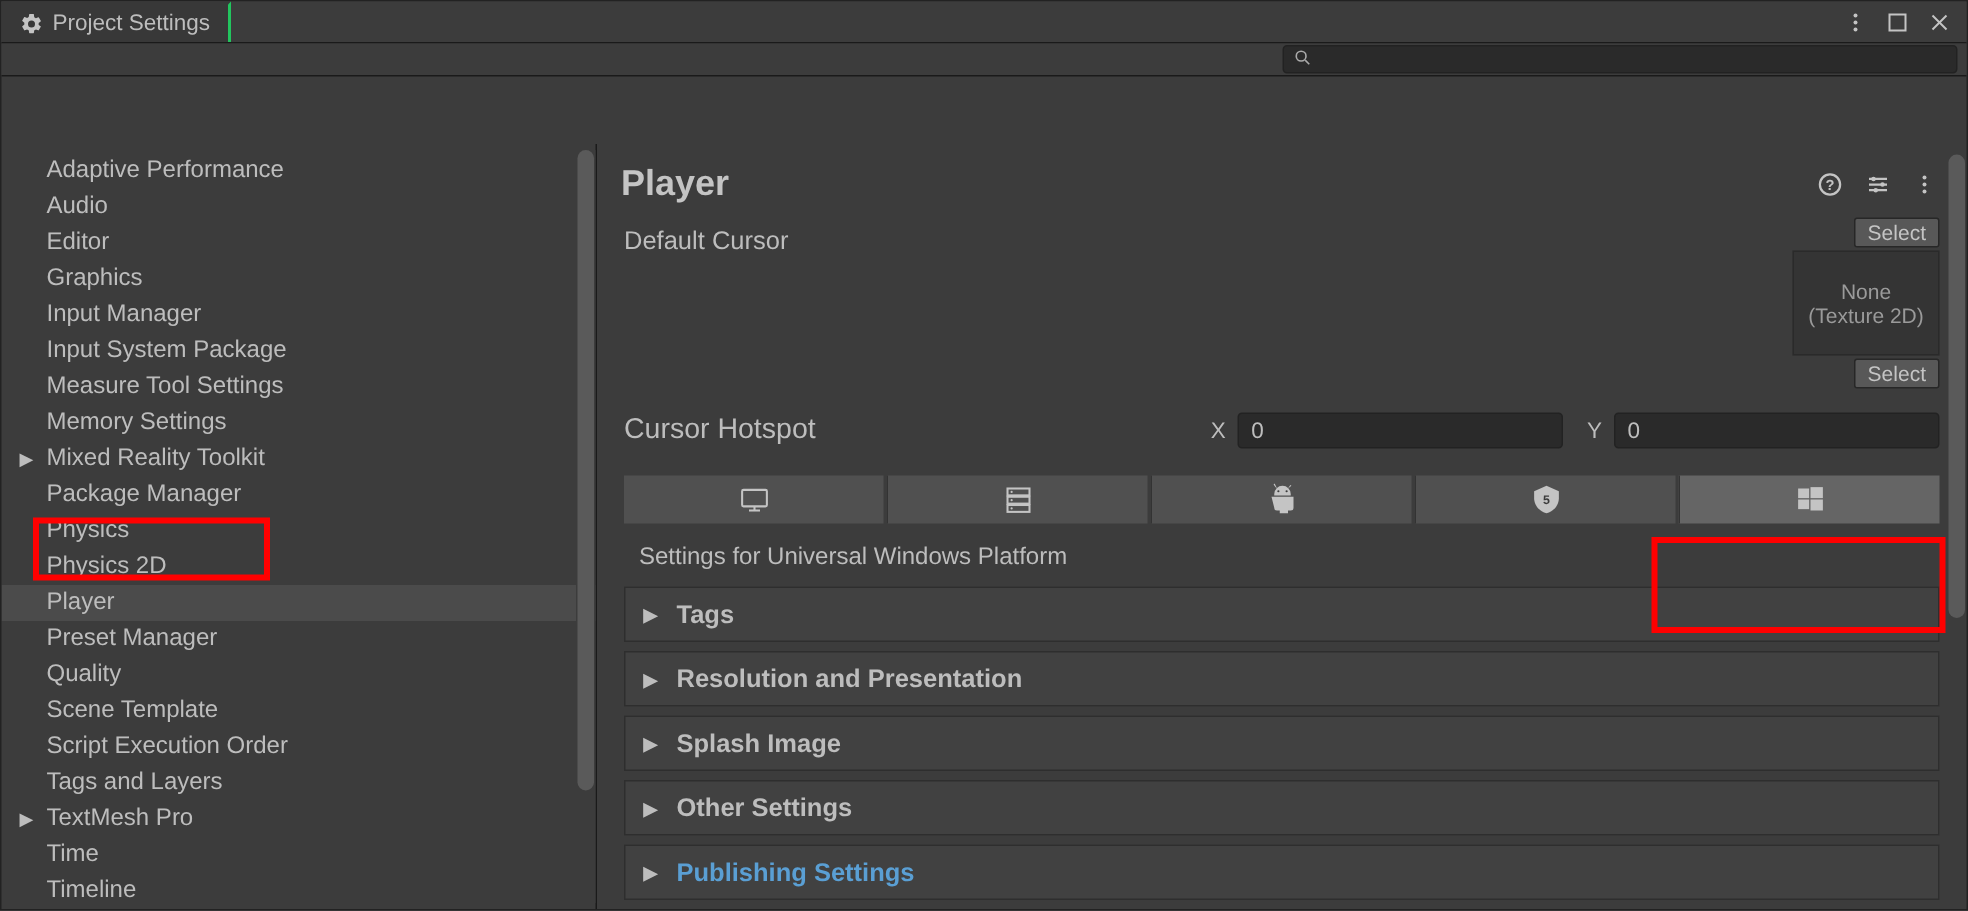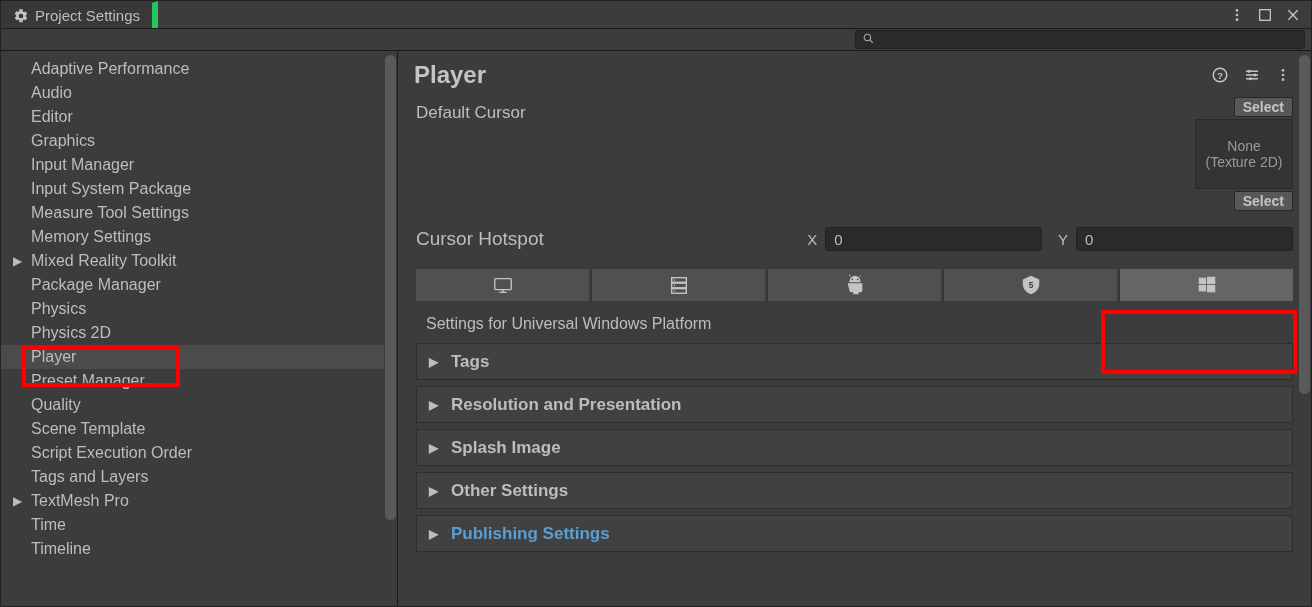--- a/index.html
+++ b/index.html
@@ -1,31 +1,31 @@
 <!DOCTYPE html>
 <html><head>
 <meta charset="utf-8">
 <style>
 * { margin: 0; padding: 0; box-sizing: border-box; font-family: Arial, sans-serif; }
 body { background: #3c3c3c; color: #bdbdbd; font-size: 15px; width: 1312px; height: 607px; overflow: hidden; }
 
 .window { display: flex; flex-direction: column; width: 100%; height: 100%; background: #3c3c3c; border: 1px solid #222; }
 
 .titlebar { display: flex; height: 28px; background: #3c3c3c; border-bottom: 1px solid #1a1a1a; }
-.tab { display: flex; align-items: center; gap: 6px; padding: 0 12px; background: #383838; border-right: 6px solid #22c55e; border-top: 2px solid transparent; }
+.tab { display: flex; align-items: center; gap: 6px; padding: 0 12px; background: #383838; border-right: 2px solid #22c55e; border-top: 2px solid transparent; }
 .tab.active { border-top: 2px solid #383838; }
 .titlebar-spacer { flex: 1; }
 .titlebar-controls { display: flex; align-items: center; gap: 12px; padding: 0 10px; color: #c4c4c4; }
 
 .searchbar { display: flex; height: 22px; background: #3c3c3c; padding: 1px 6px; border-bottom: 1px solid #1a1a1a; align-items: stretch; }
 .searchbar-spacer { flex: 1; }
 .search-input-wrap { width: 450px; display: flex; align-items: center; background: #2a2a2a; border: 1px solid #222; border-radius: 3px; padding: 0 6px; gap: 6px; }
 .search-input-wrap input { flex: 1; background: transparent; border: none; outline: none; color: #bdbdbd; font-size: 13px; }
 
-.body { display: flex; flex: 1; overflow: hidden; }
+.body { display: flex; flex: 1; overflow: hidden; align-items: flex-end; }
 
 .sidebar { width: 397px; position: relative; border-right: 1px solid #1a1a1a; }
 .sidebar-inner { height: 100%; overflow: hidden; padding-top: 6px; }
 .sidebar-item { display: flex; align-items: center; height: 24px; padding-left: 30px; cursor: pointer; font-size: 16px; color: #bdbdbd; }
 .sidebar-item .arrow { width: 14px; margin-left: -18px; margin-right: 4px; font-size: 12px; color: #bdbdbd; }
 .sidebar-item.selected { background: #4b4b4b; }
 .sidebar-scroll { position: absolute; top: 4px; right: 0; width: 13px; height: calc(100% - 8px); background: #3c3c3c; }
 .sidebar-scroll-thumb { position: absolute; top: 0; left: 1px; right: 1px; height: 85%; background: #5a5a5a; border-radius: 6px; }
 
 .main { flex: 1; display: flex; flex-direction: column; padding: 10px 0 0 0; position: relative; overflow: hidden; }
@@ -36,21 +36,21 @@
 .main-title { font-size: 24px; font-weight: bold; color: #c4c4c4; flex: 1; }
 .main-header-icons { display: flex; gap: 14px; align-items: center; color: #c4c4c4; }
 
 .select-btn { background: #585858; color: #c4c4c4; font-size: 14px; padding: 1px 8px; border: 1px solid #272727; border-radius: 2px; cursor: pointer; }
 
 .main-content { padding: 0 18px 0 18px; }
 
 .cursor-row { display: flex; margin-bottom: 14px; }
 .cursor-label { font-size: 17px; color: #bdbdbd; padding-top: 6px; flex: 1; }
 .cursor-right { width: 98px; display:flex; flex-direction:column; align-items:stretch; gap:0; }
-.cursor-right .select-btn { align-self: flex-end; margin-bottom: 2px; font-weight: bold; }
+.cursor-right .select-btn { align-self: flex-end; margin-bottom: 2px; }
 .cursor-tile { width: 98px; height: 70px; background: #343434; display:flex; flex-direction:column; align-items:center; justify-content:center; color:#9a9a9a; font-size:14px; border:1px solid #2a2a2a; }
 .cursor-right .select-btn.bottom { align-self: flex-end; margin-top: 2px; }
 
 .hotspot-row { display: flex; align-items: center; margin-bottom: 18px; gap: 8px; }
 .hotspot-label { font-size: 19px; color:#bdbdbd; width: 378px; }
 .xy-label { font-size: 15px; color:#bdbdbd; width: 18px; text-align:right; }
 .xy-input { flex:1; background:#2a2a2a; border:1px solid #222; color:#bdbdbd; font-size:15px; padding: 2px 8px; border-radius:3px; outline:none; height:24px; }
 
 .platform-tabs { display:flex; gap:2px; margin-bottom:4px; }
 .ptab { flex:1; height:32px; background:#505050; display:flex; align-items:center; justify-content:center; color:#c4c4c4; cursor:pointer; position: relative; }

